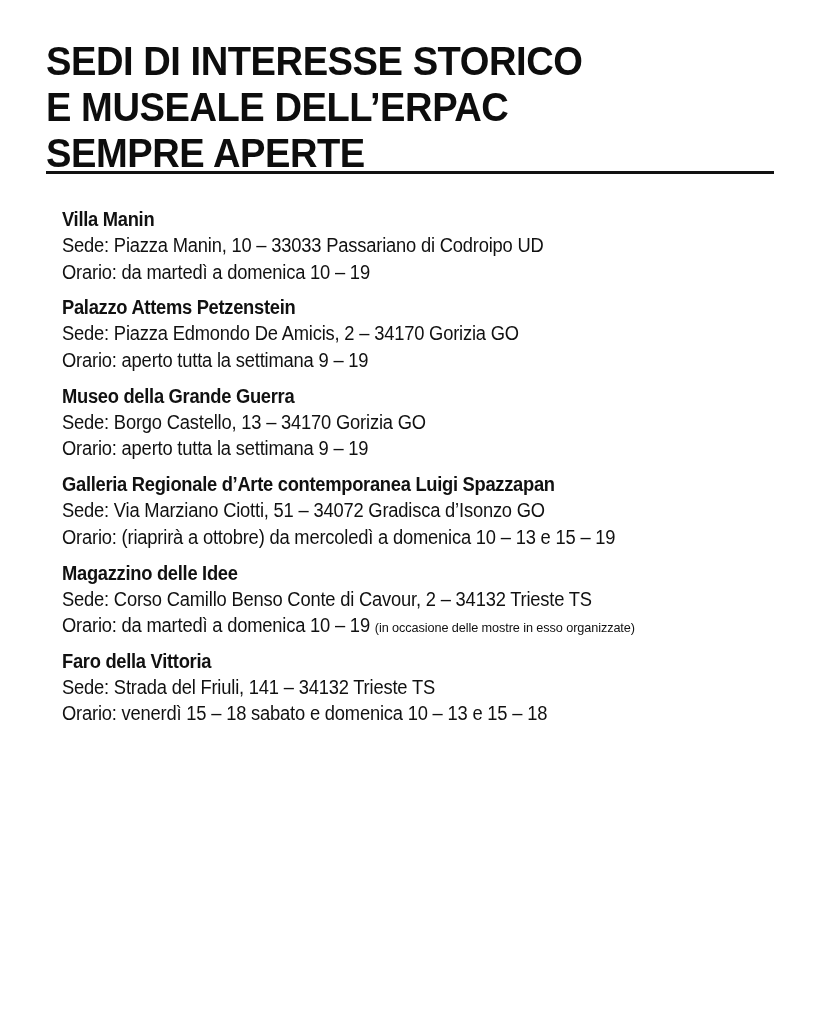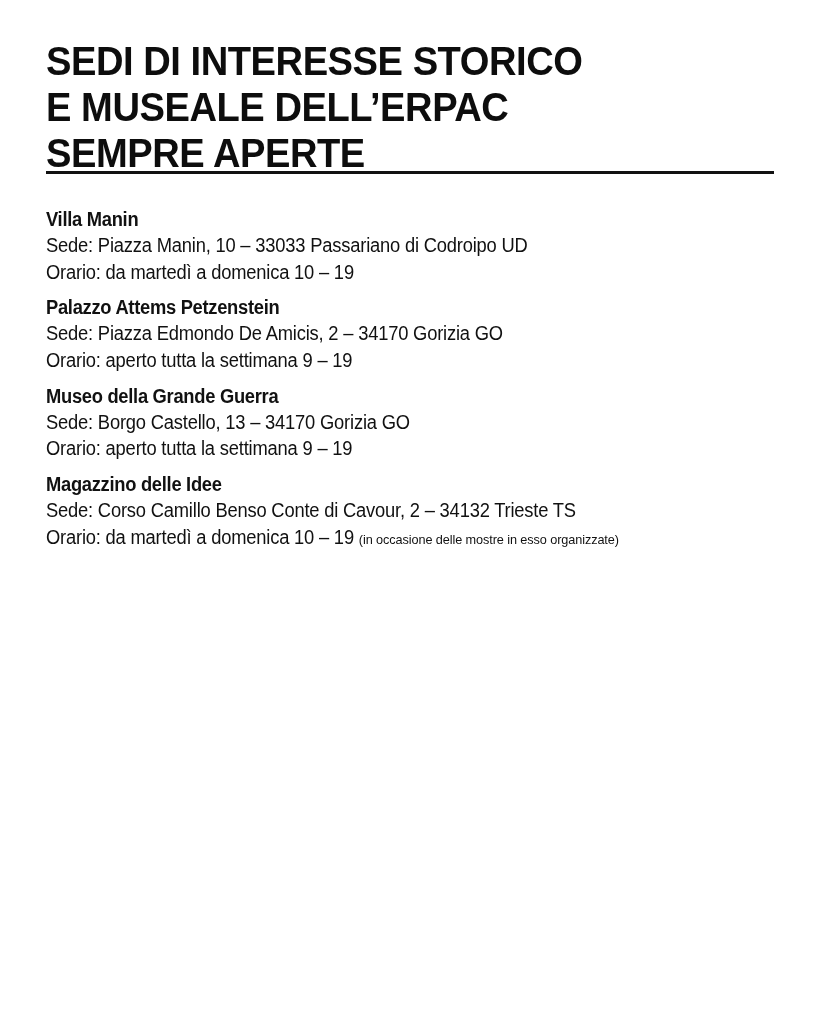--- a/index.html
+++ b/index.html
@@ -40,21 +40,21 @@
     .rule {
       position: absolute;
       left: 0;
       top: 171px;
       width: 728px;
       height: 3px;
       background: #111111;
     }
     .venues {
       position: absolute;
-      left: 0;
+      left: 16px;
       top: 206px;
       width: 740px;
     }
     .venue {
       height: 88.4px;
     }
     .venue-name {
       font-weight: 700;
       font-size: 19.5px;
       line-height: 26px;
@@ -106,24 +106,34 @@
       <span class="venue-line"><span>Orario: aperto tutta la settimana 9 – 19</span></span>
     </div>
 
     <div class="venue">
       <span class="venue-name">Museo della Grande Guerra</span>
       <span class="venue-line">Sede: Borgo Castello, 13 – 34170 Gorizia GO</span>
       <span class="venue-line"><span>Orario: aperto tutta la settimana 9 – 19</span></span>
     </div>
 
 
+    <div class="venue">
+      <span class="venue-name">Galleria Regionale d’Arte contemporanea Luigi Spazzapan</span>
+      <span class="venue-line">Sede: Via Marziano Ciotti, 51 – 34072 Gradisca d’Isonzo GO</span>
+      <span class="venue-line"><span>Orario: (riaprirà a ottobre) da mercoledì a domenica 10 – 13 e 15 – 19</span></span>
+    </div>
 
     <div class="venue">
       <span class="venue-name">Magazzino delle Idee</span>
       <span class="venue-line">Sede: Corso Camillo Benso Conte di Cavour, 2 – 34132 Trieste TS</span>
       <span class="venue-line"><span>Orario: da martedì a domenica 10 – 19</span> <span class="note">(in occasione delle mostre in esso organizzate)</span></span>
     </div>
 
+    <div class="venue">
+      <span class="venue-name">Faro della Vittoria</span>
+      <span class="venue-line">Sede: Strada del Friuli, 141 – 34132 Trieste TS</span>
+      <span class="venue-line"><span>Orario: venerdì 15 – 18 sabato e domenica 10 – 13 e 15 – 18</span></span>
+    </div>
 
 
 
   </div>
 </div>
 
 </body></html>

